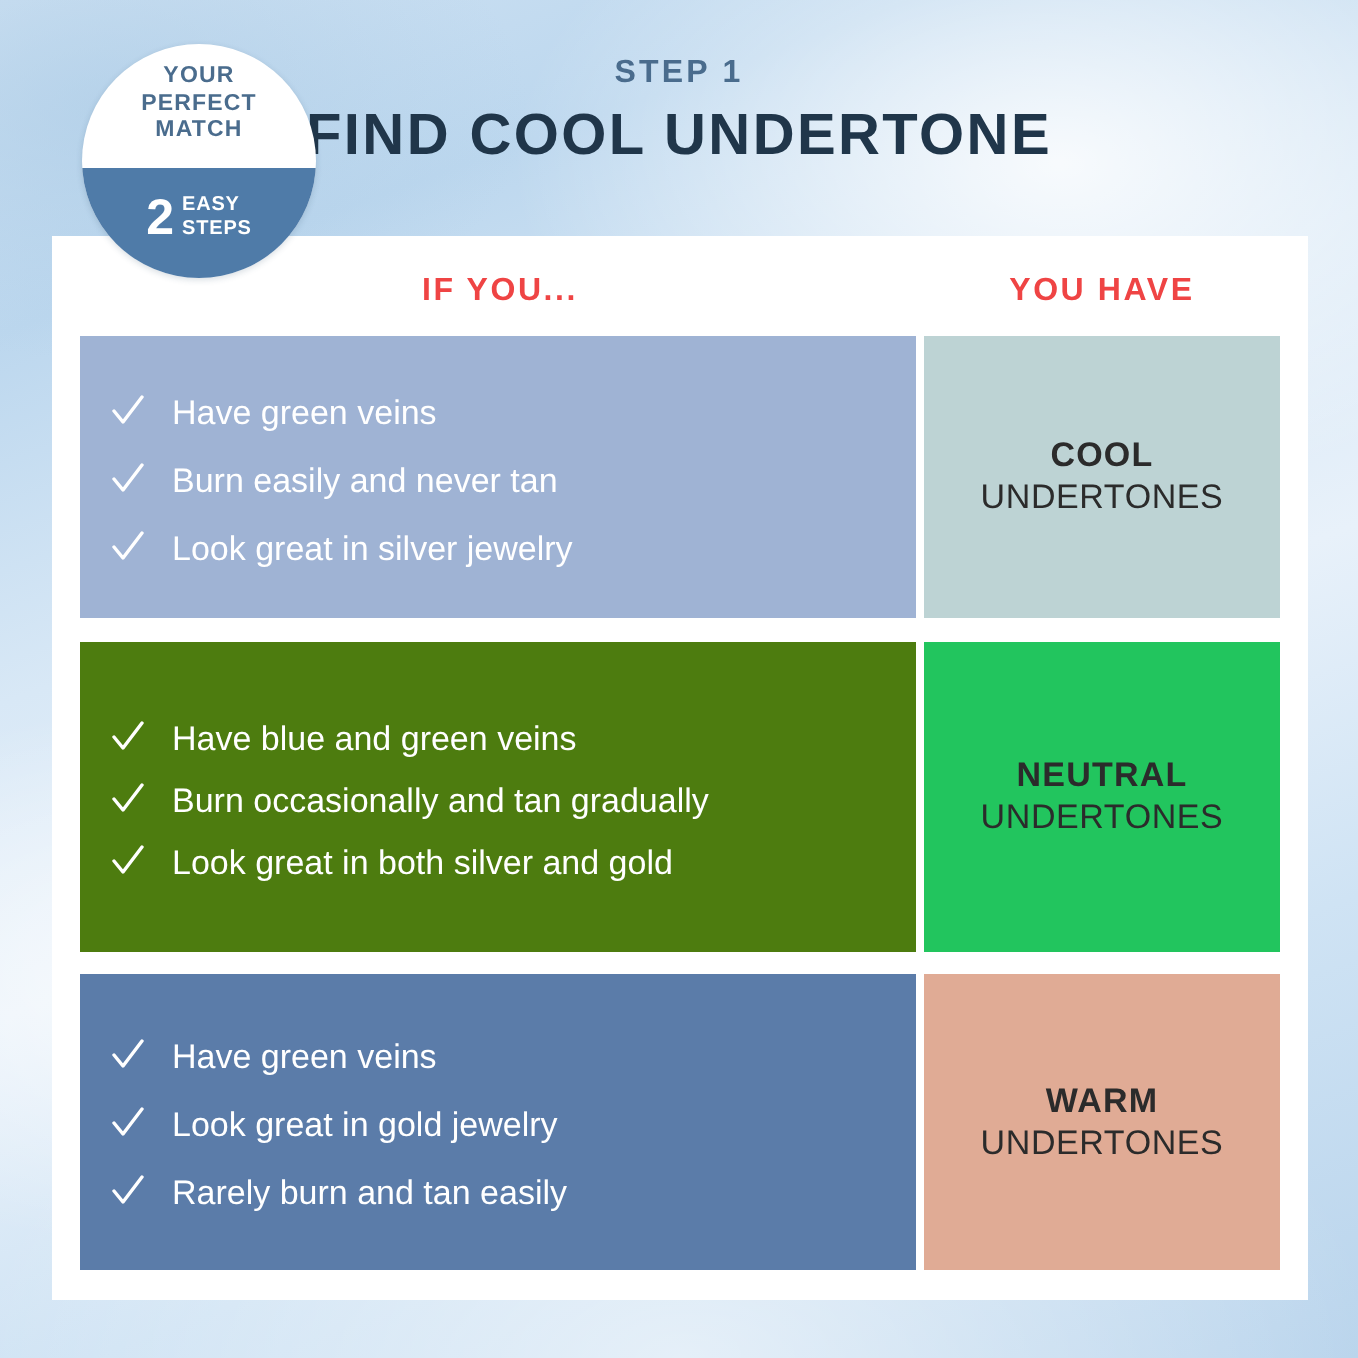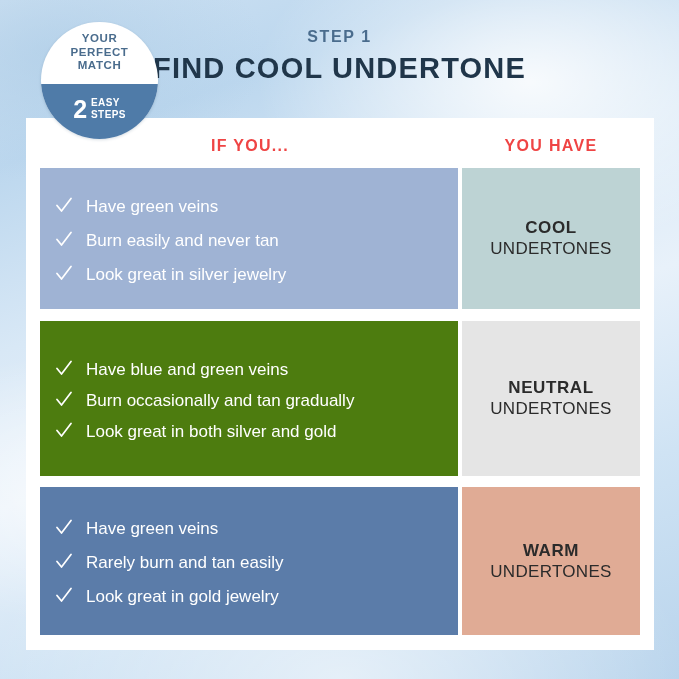--- a/index.html
+++ b/index.html
@@ -280,21 +280,21 @@
       </div>
       <div class="item">
         <span class="check">
           <svg width="16" height="20" viewBox="0 0 16 20">
               <path d="M1 9.5 L5.5 15 L15 2.5" fill="none" stroke="#ffffff" stroke-width="1.7" stroke-linecap="round" stroke-linejoin="round"></path>
             </svg>
         </span>
         <span class="item-text">Look great in both silver and gold</span>
       </div>
     </div>
-    <div class="result-box" style="background: #e5e5e5;">
+    <div class="result-box" style="background: #22c55e;">
       <div class="result-name">NEUTRAL</div>
       <div class="result-sub">UNDERTONES</div>
     </div>
   </div>
 
   <div class="row row-3">
     <div class="list-box" style="background: rgb(91, 124, 169);">
       <div class="item">
         <span class="check">
           <svg width="16" height="20" viewBox="0 0 16 20">
@@ -302,29 +302,29 @@
             </svg>
         </span>
         <span class="item-text">Have green veins</span>
       </div>
       <div class="item">
         <span class="check">
           <svg width="16" height="20" viewBox="0 0 16 20">
               <path d="M1 9.5 L5.5 15 L15 2.5" fill="none" stroke="#ffffff" stroke-width="1.7" stroke-linecap="round" stroke-linejoin="round"></path>
             </svg>
         </span>
+        <span class="item-text">Look great in gold jewelry</span>
+      </div>
+      <div class="item">
+        <span class="check">
+          <svg width="16" height="20" viewBox="0 0 16 20">
+              <path d="M1 9.5 L5.5 15 L15 2.5" fill="none" stroke="#ffffff" stroke-width="1.7" stroke-linecap="round" stroke-linejoin="round"></path>
+            </svg>
+        </span>
         <span class="item-text">Rarely burn and tan easily</span>
-      </div>
-      <div class="item">
-        <span class="check">
-          <svg width="16" height="20" viewBox="0 0 16 20">
-              <path d="M1 9.5 L5.5 15 L15 2.5" fill="none" stroke="#ffffff" stroke-width="1.7" stroke-linecap="round" stroke-linejoin="round"></path>
-            </svg>
-        </span>
-        <span class="item-text">Look great in gold jewelry</span>
       </div>
     </div>
     <div class="result-box" style="background: rgb(224, 171, 149);">
       <div class="result-name">WARM</div>
       <div class="result-sub">UNDERTONES</div>
     </div>
   </div>
 
 </div>
 

